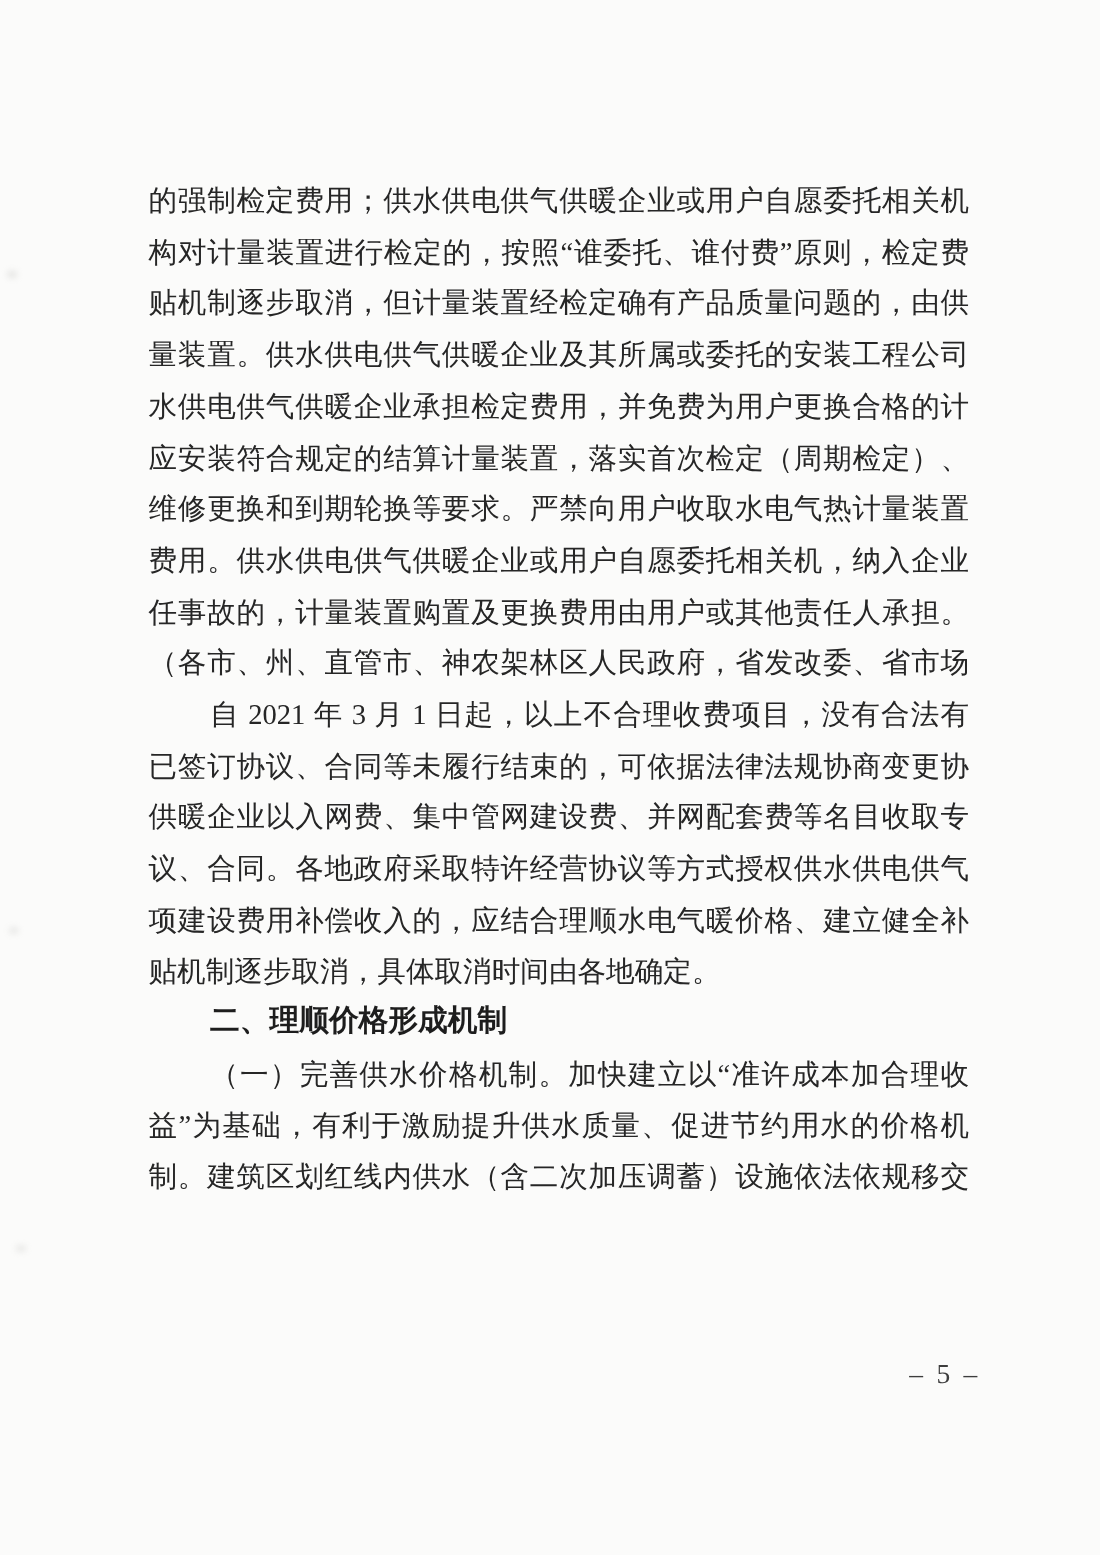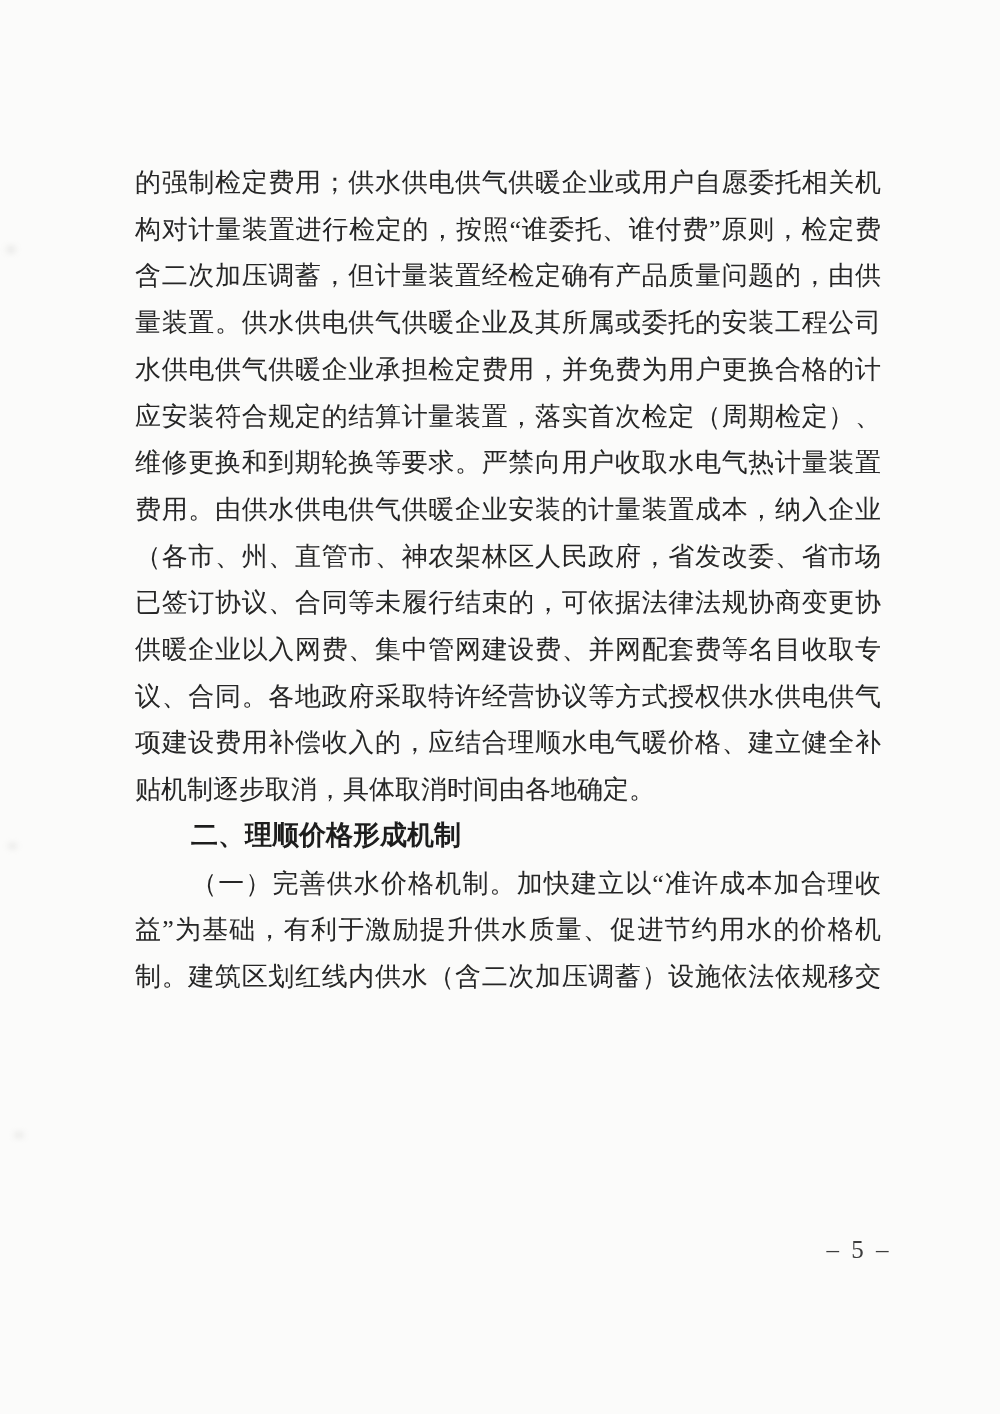--- a/index.html
+++ b/index.html
@@ -72,30 +72,32 @@
 
   <div class="smudge s1"></div>
   <div class="smudge s2"></div>
   <div class="smudge s3"></div>
 
   <div class="text-block" style="color: rgb(38, 38, 38);">
 
     <div>
       <div class="line">的强制检定费用；供水供电供气供暖企业或用户自愿委托相关机</div>
       <div class="line">构对计量装置进行检定的，按照“谁委托、谁付费”原则，检定费</div>
-      <div class="line">含二次加压调蓄，但计量装置经检定确有产品质量问题的，由供</div>
+      <div class="line">贴机制逐步取消，但计量装置经检定确有产品质量问题的，由供</div>
       <div class="line">量装置。供水供电供气供暖企业及其所属或委托的安装工程公司</div>
       <div class="line">水供电供气供暖企业承担检定费用，并免费为用户更换合格的计</div>
       <div class="line">应安装符合规定的结算计量装置，落实首次检定（周期检定）、</div>
       <div class="line">维修更换和到期轮换等要求。严禁向用户收取水电气热计量装置</div>
-      <div class="line">费用。由供水供电供气供暖企业安装的计量装置成本，纳入企业</div>
+      <div class="line">费用。供水供电供气供暖企业或用户自愿委托相关机，纳入企业</div>
+      <div class="line">任事故的，计量装置购置及更换费用由用户或其他责任人承担。</div>
       <div class="line">（各市、州、直管市、神农架林区人民政府，省发改委、省市场</div>
     </div>
 
     <div>
+      <div class="line indent">自 2021 年 3 月 1 日起，以上不合理收费项目，没有合法有</div>
       <div class="line">已签订协议、合同等未履行结束的，可依据法律法规协商变更协</div>
       <div class="line">供暖企业以入网费、集中管网建设费、并网配套费等名目收取专</div>
       <div class="line">议、合同。各地政府采取特许经营协议等方式授权供水供电供气</div>
       <div class="line">项建设费用补偿收入的，应结合理顺水电气暖价格、建立健全补</div>
       <div class="line short">贴机制逐步取消，具体取消时间由各地确定。</div>
     </div>
 
     <div class="heading-line">二、理顺价格形成机制</div>
 
     <div>

